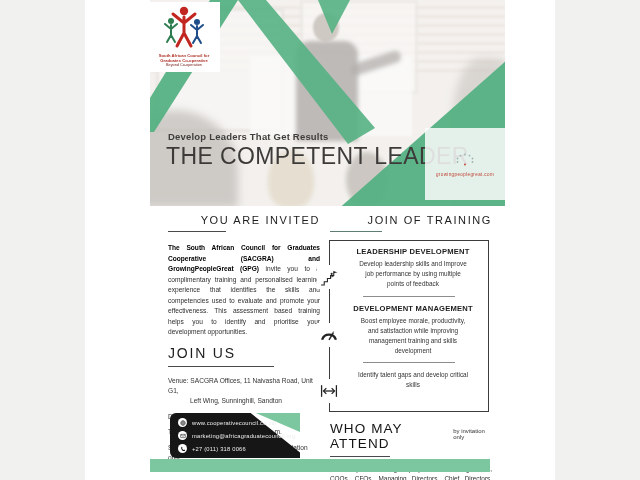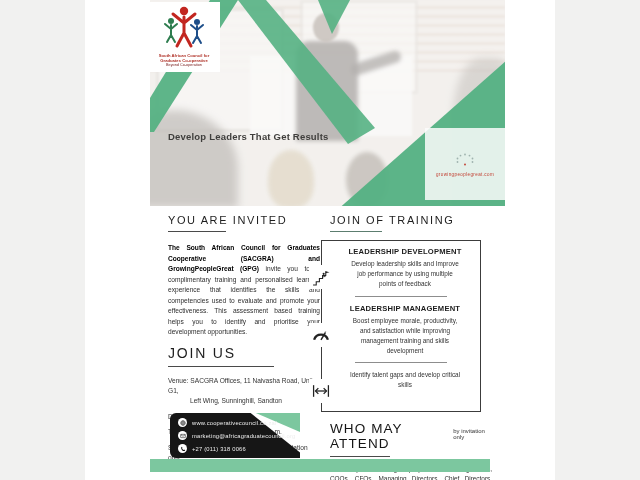--- a/index.html
+++ b/index.html
@@ -33,21 +33,21 @@
   .gpg-box{position:absolute;left:275px;top:128px;width:80px;height:72px;background:rgba(252,252,252,.85);z-index:6;display:flex;flex-direction:column;align-items:center;justify-content:center;}
   .gpg-text{font-size:30px;font-weight:300;color:#a3bab6;line-height:.8;margin-top:-6px;letter-spacing:1px;}
   .gpg-caption{font-size:4.5px;color:#c0392b;letter-spacing:.4px;margin-top:2px;}
 
   
   .logo-box{position:absolute;left:63px;top:2px;width:72px;height:70px;background:#fff;z-index:7;display:flex;flex-direction:column;align-items:center;justify-content:flex-start;padding-top:3px;box-sizing:border-box;}
   .logo-cap1{font-size:4.2px;font-weight:bold;color:#b03127;text-align:center;line-height:1.2;}
   .logo-cap2{font-size:3.8px;color:#7a2020;text-align:center;}
 
   
-  .sec-head{font-size:11px;letter-spacing:1.6px;color:#1d1d1d;}
+  .sec-head{font-size:11px;letter-spacing:1.6px;color:#1d1d1d;text-align:right;}
   .sec-head-lg{font-size:14px;letter-spacing:1.8px;color:#1d1d1d;}
   .u{border-top:1px solid #4a4a4a;margin-top:5px;height:0;}
 
   
   .col-left{position:absolute;left:83px;top:214px;width:152px;}
   .invited-body{margin-top:11px;font-size:6.6px;line-height:1.6;text-align:justify;color:#2e2e2e;}
   .invited-body b{color:#000;}
   .join-wrap{margin-top:7px;}
   .join-details{margin-top:9px;font-size:6.6px;color:#333;line-height:1.5;}
   .jd-indent{margin-left:22px;}
@@ -58,21 +58,21 @@
   .cc-green{position:absolute;inset:0;background:#7cc79f;clip-path:polygon(66% 0,100% 0,100% 42%);}
   .cc-black{position:absolute;inset:0;background:#161616;clip-path:polygon(0 0,62% 0,100% 88%,100% 100%,0 100%);border-radius:6px 0 0 6px;}
   .cc-rows{position:absolute;left:8px;top:5px;right:6px;}
   .cc-row{display:flex;align-items:center;gap:5px;margin-bottom:4px;}
   .cc-ic{width:9px;height:9px;border-radius:50%;background:#fff;display:flex;align-items:center;justify-content:center;flex:0 0 auto;}
   .cc-txt{font-size:5.8px;color:#eeeeee;letter-spacing:.2px;white-space:nowrap;}
 
   
   .areas-head{position:absolute;left:245px;top:214px;width:162px;}
   .u-areas{width:52px;border-top:1px solid #5c7d6f;}
-  .train-box{position:absolute;left:236px;top:240px;width:160px;height:172px;border:1px solid #3c3c3c;box-sizing:border-box;}
+  .train-box{position:absolute;left:244px;top:240px;width:160px;height:172px;border:1px solid #3c3c3c;box-sizing:border-box;}
   .t-item{text-align:center;padding:0 6px 0 14px;}
   .t-title{font-size:7.6px;font-weight:bold;letter-spacing:.2px;color:#1c1c1c;}
   .t-desc{font-size:6.4px;line-height:1.55;color:#333;margin:3px auto 0;width:82%;}
   .t-div{border-top:1px solid #8d8d8d;width:58%;margin:7px auto;height:0;}
   .t-ic{position:absolute;left:-13px;width:24px;height:24px;background:#fff;display:flex;align-items:center;justify-content:center;}
   .t-ic1{top:24px;} .t-ic2{top:82px;} .t-ic3{top:138px;}
   .attend{position:absolute;left:245px;top:421px;width:162px;}
   .attend-row{display:flex;align-items:baseline;gap:4px;}
   .attend-head{font-size:13.5px;letter-spacing:1.1px;color:#141414;}
   .attend-suffix{font-size:6px;color:#333;}
@@ -97,20 +97,21 @@
       <div class="ph ph-shoulder-left"></div>
       <div class="ph ph-head-blonde"></div>
       <div class="ph ph-head-gray"></div>
       <div class="ph ph-person-right"></div>
       <div class="ph ph-wash"></div>
       <div class="gshape g1"></div>
       <div class="gshape g2"></div>
       <div class="gshape g3"></div>
       <div class="gshape g4"></div>
       <div class="hero-kicker">Develop Leaders That Get Results</div>
+      <div class="hero-title">THE COMPETENT LEADER</div>
 
       <div class="gpg-box">
         <span>
           <svg width="24" height="13" viewBox="0 0 24 13">
             <g fill="#9fb3ae">
               <circle cx="12" cy="1.5" r="0.9"></circle>
                 <circle cx="16.5" cy="2.6" r="0.9"></circle>
                 <circle cx="19.5" cy="5.5" r="0.9"></circle>
               <circle cx="19.5" cy="9" r="0.9"></circle>
                 <circle cx="4.5" cy="9" r="0.9"></circle>
@@ -231,21 +232,21 @@
           <polyline points="11,5.8 13.7,8.5 11,11.2"></polyline>
         </svg>
       </div>
 
       <div class="t-item" style="margin-top:6px">
         <div class="t-title">LEADERSHIP DEVELOPMENT</div>
         <div class="t-desc">Develop leadership skills and Improve job performance by using multiple points of feedback</div>
       </div>
       <div class="t-div"></div>
       <div class="t-item">
-        <div class="t-title">LEADERSHIP MANAGEMENT</div>
+        <div class="t-title">DEVELOPMENT MANAGEMENT</div>
         <div class="t-desc">Boost employee morale, productivity, and satisfaction while improving management training and skills development</div>
       </div>
       <div class="t-div"></div>
       <div class="t-item">
         <div class="t-desc">Identify talent gaps and develop critical skills</div>
       </div>
     </div>
 
     <div class="attend">
       <div class="attend-row">

